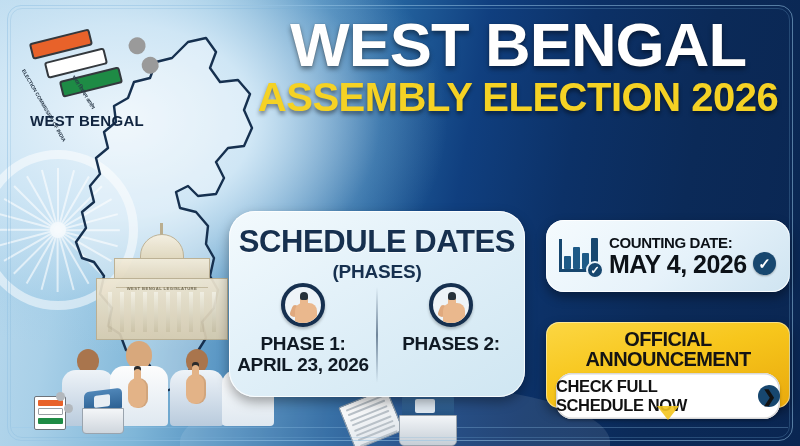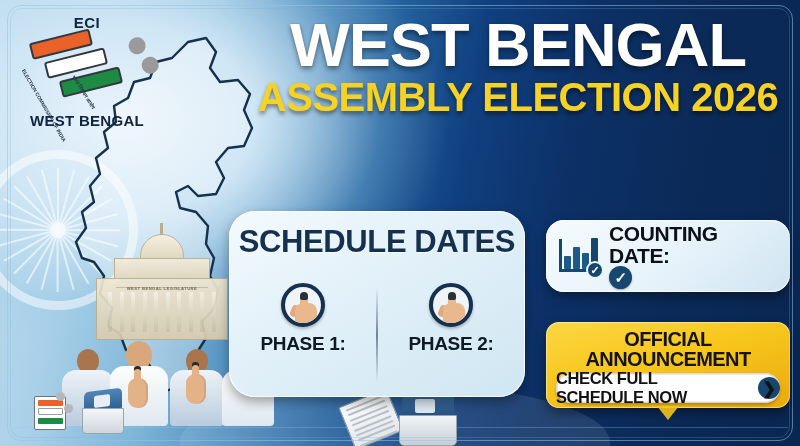--- a/index.html
+++ b/index.html
@@ -182,40 +182,40 @@
   .chartico b:nth-of-type(1){left:8px;height:13px;}
   .chartico b:nth-of-type(2){left:17px;height:22px;}
   .chartico b:nth-of-type(3){left:26px;height:16px;}
   .chartico b:nth-of-type(4){left:35px;height:31px;background:#17476f;}
   .chk{
     position:absolute;right:-2px;bottom:-2px;width:18px;height:18px;border-radius:50%;
     background:#17476f;border:2px solid #eaf3fa;box-sizing:border-box;
     color:#fff;font-size:11px;line-height:14px;text-align:center;font-weight:bold;
   }
   .ctext{flex:1;}
-  .ctext .l1{font-size:21px;font-weight:bold;color:#0c1117;letter-spacing:-0.4px;line-height:1.04;}
+  .ctext .l1{font-size:15px;font-weight:bold;color:#0c1117;letter-spacing:-0.4px;line-height:1.04;}
   .ctext .l2{font-size:25px;font-weight:bold;color:#0c1117;letter-spacing:-0.5px;line-height:1.04;display:flex;align-items:center;gap:6px;}
   .bigchk{
     width:23px;height:23px;border-radius:50%;background:#17476f;
     color:#fff;font-size:15px;line-height:23px;text-align:center;font-weight:bold;flex:0 0 23px;
     box-shadow:0 1px 2px rgba(0,0,0,.3);
   }
 
   
   .announce{
     position:absolute;left:546px;top:322px;width:244px;height:86px;z-index:25;
     background:linear-gradient(165deg,#fcd743 0%,#f7c61c 45%,#e9a90c 100%);
     border-radius:13px;
     box-shadow:0 5px 11px rgba(0,0,0,.4), inset 0 0 0 1px rgba(255,255,255,.45);
     padding:7px 10px 0;box-sizing:border-box;
   }
   .ann-title{font-size:20px;font-weight:bold;color:#141414;letter-spacing:-0.6px;text-align:center;line-height:1;}
   .ann-url{font-size:11.5px;font-weight:bold;color:#2c2c2c;text-align:right;margin-top:1px;padding-right:4px;}
   .ann-btn{
-    margin-top:4px;height:30px;background:#ffffff;border-radius:16px;
+    margin-top:4px;height:46px;background:#ffffff;border-radius:16px;
     display:flex;align-items:center;justify-content:center;gap:24px;
     box-shadow:0 2px 3px rgba(0,0,0,.25), inset 0 0 0 1.5px #d8d8d8;
   }
   .ann-btn span{font-size:16.5px;font-weight:bold;color:#121212;letter-spacing:-0.4px;}
   .arrowcirc{
     width:22px;height:22px;border-radius:50%;background:#17476f;color:#fff;
     font-size:13px;line-height:22px;text-align:center;font-weight:bold;flex:0 0 22px;
   }
   .ann-tail{
     position:absolute;left:50%;bottom:-12px;margin-left:-11px;width:0;height:0;
@@ -344,76 +344,78 @@
       <i></i>
       <i></i>
   </div>
   <div class="evmcenter">
     <div class="lid"></div>
     <div class="scr"></div>
     <div class="body"></div>
   </div>
 
   <div class="eci">
-    <div class="eci-title">ECI</div>
     <div class="eci-mark">
       <div class="bar orange"></div>
       <div class="bar white"></div>
       <div class="bar green"></div>
       <div class="dot d1"></div>
       <div class="dot d2"></div>
     </div>
     <div class="arc a1">ELECTION COMMISSION OF INDIA</div>
     <div class="arc a2">भारत निर्वाचन आयोग</div>
     <div class="eci-sub">WEST BENGAL</div>
   </div>
 
   <div class="heads">
     <div class="h1">WEST BENGAL</div>
     <div class="h2">ASSEMBLY ELECTION 2026</div>
   </div>
 
   <div class="polling">
     <h4>SCHEDULE DATES</h4>
+    <h5>(PHASES)</h5>
     <div class="vdiv"></div>
     <div class="phases">
       <div class="phase">
         <div class="fingericon">
           <div class="thumb"></div>
           <div class="palm"></div>
           <div class="fing"></div>
           <div class="ink"></div>
         </div>
         <div class="ptitle">PHASE 1:</div>
+        <div class="pdate">APRIL 23, 2026</div>
       </div>
       <div class="phase">
         <div class="fingericon">
           <div class="thumb"></div>
           <div class="palm"></div>
           <div class="fing"></div>
           <div class="ink"></div>
         </div>
-        <div class="ptitle">PHASE 2:</div>
+        <div class="ptitle">PHASES 2:</div>
       </div>
     </div>
   </div>
 
   <div class="counting">
     <div class="chartico">
       <div class="axis"></div>
       <div class="axis2"></div>
       <b></b>
       <b></b>
       <b></b>
       <b></b>
       <div class="chk">✓</div>
     </div>
     <div class="ctext">
       <div class="l1">COUNTING DATE:</div>
       <div class="l2">
+        <span>MAY 4, 2026</span>
         <span class="bigchk">✓</span>
       </div>
     </div>
   </div>
 
   <div class="announce">
     <div class="ann-title">OFFICIAL ANNOUNCEMENT</div>
     <div class="ann-btn">
       <span>CHECK FULL SCHEDULE NOW</span>
       <span class="arrowcirc">❯</span>

